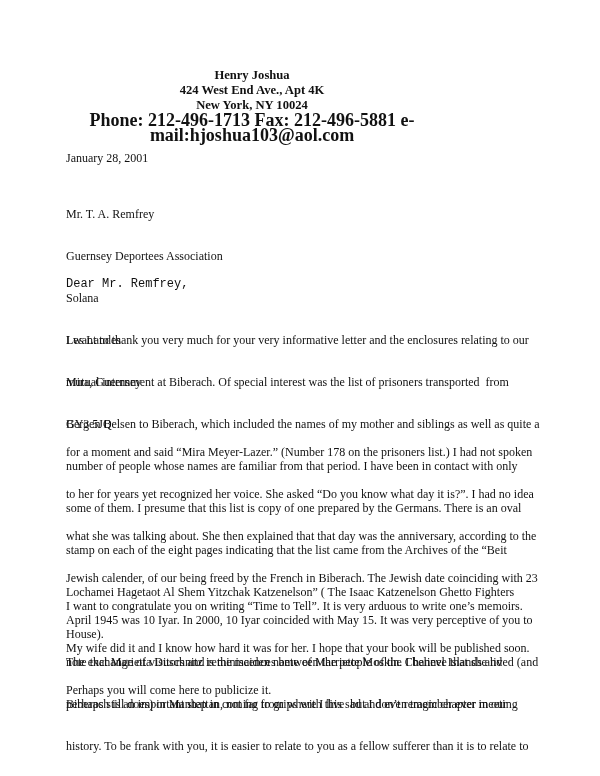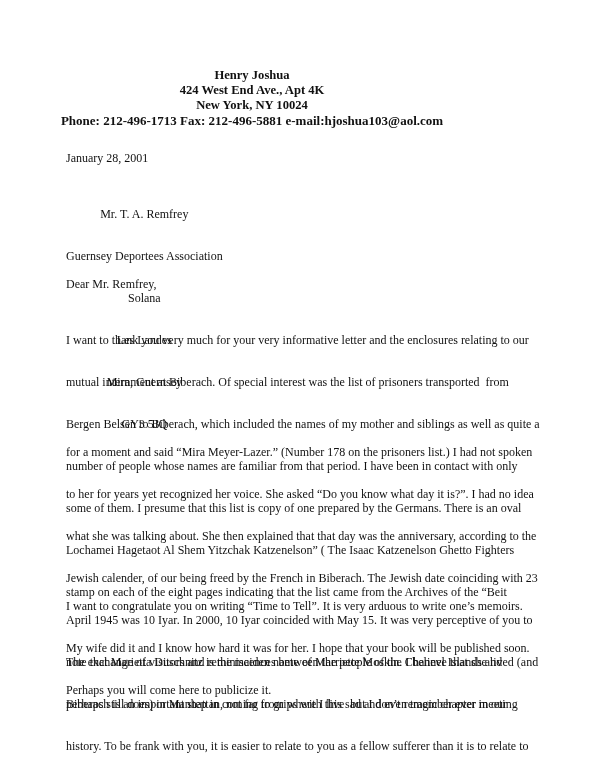--- a/index.html
+++ b/index.html
@@ -1,25 +1,25 @@
 <!DOCTYPE html>
 <html><head>
 <meta charset="utf-8">
 <style>
   html, body { margin: 0; padding: 0; background: #ffffff; }
   body { width: 600px; height: 776px; position: relative; overflow: hidden;
          font-family: "Liberation Serif", "DejaVu Serif", serif; color: #111; }
   .letterhead { position: absolute; top: 68px; left: 0; width: 504px; text-align: center;
                 font-weight: bold; font-size: 12.6px; line-height: 15px; }
-  .letterhead .contact { font-size: 13px; }
+  .letterhead .contact { font-size: 18px; }
   .block { position: absolute; left: 66px; font-size: 12px; line-height: 14px; white-space: pre; }
   .line { display: block; }
   #date { top: 151px; }
-  #recipient { top: 179px; text-align: center; }
-  #salutation { top: 277px; }
+  #recipient { top: 179px; }
+  #salutation { top: 277px; font-family: Liberation Mono, monospace; }
   #p1 { top: 305px; }
   #p2 { top: 417px; left: 66px; }
   #p3 { top: 571px; }
   #p4 { top: 627px; }
 </style>
 </head>
 <body>
 
 <div class="letterhead">
   <div>Henry Joshua</div>
@@ -40,22 +40,23 @@
 </div>
 
 <div class="block" id="salutation">Dear Mr. Remfrey,</div>
 
 <div class="block" id="p1">
   <span class="line">I want to thank you very much for your very informative letter and the enclosures relating to our</span>
   <span class="line">mutual internment at Biberach. Of special interest was the list of prisoners transported  from</span>
   <span class="line">Bergen Belsen to Biberach, which included the names of my mother and siblings as well as quite a</span>
   <span class="line">number of people whose names are familiar from that period. I have been in contact with only</span>
   <span class="line">some of them. I presume that this list is copy of one prepared by the Germans. There is an oval</span>
+  <span class="line">stamp on each of the eight pages indicating that the list came from the Archives of the “Beit</span>
   <span class="line">Lochamei Hagetaot Al Shem Yitzchak Katzenelson” ( The Isaac Katzenelson Ghetto Fighters</span>
-  <span class="line">stamp on each of the eight pages indicating that the list came from the Archives of the “Beit</span>
+  <span class="line">House).</span>
 </div>
 
 <div class="block" id="p2">
   <span class="line">for a moment and said “Mira Meyer-Lazer.” (Number 178 on the prisoners list.) I had not spoken</span>
   <span class="line">to her for years yet recognized her voice. She asked “Do you know what day it is?”. I had no idea</span>
   <span class="line">what she was talking about. She then explained that that day was the anniversary, according to the</span>
   <span class="line">Jewish calender, of our being freed by the French in Biberach. The Jewish date coinciding with 23</span>
   <span class="line">April 1945 was 10 Iyar. In 2000, 10 Iyar coincided with May 15. It was very perceptive of you to</span>
   <span class="line">note that Marietta Duschnitz is the maiden name of Marriette Moskin. I believe that she lived (and</span>
   <span class="line">perhaps still does) in Manhattan, not far from where I live  but I don’t remember ever meeting</span>

